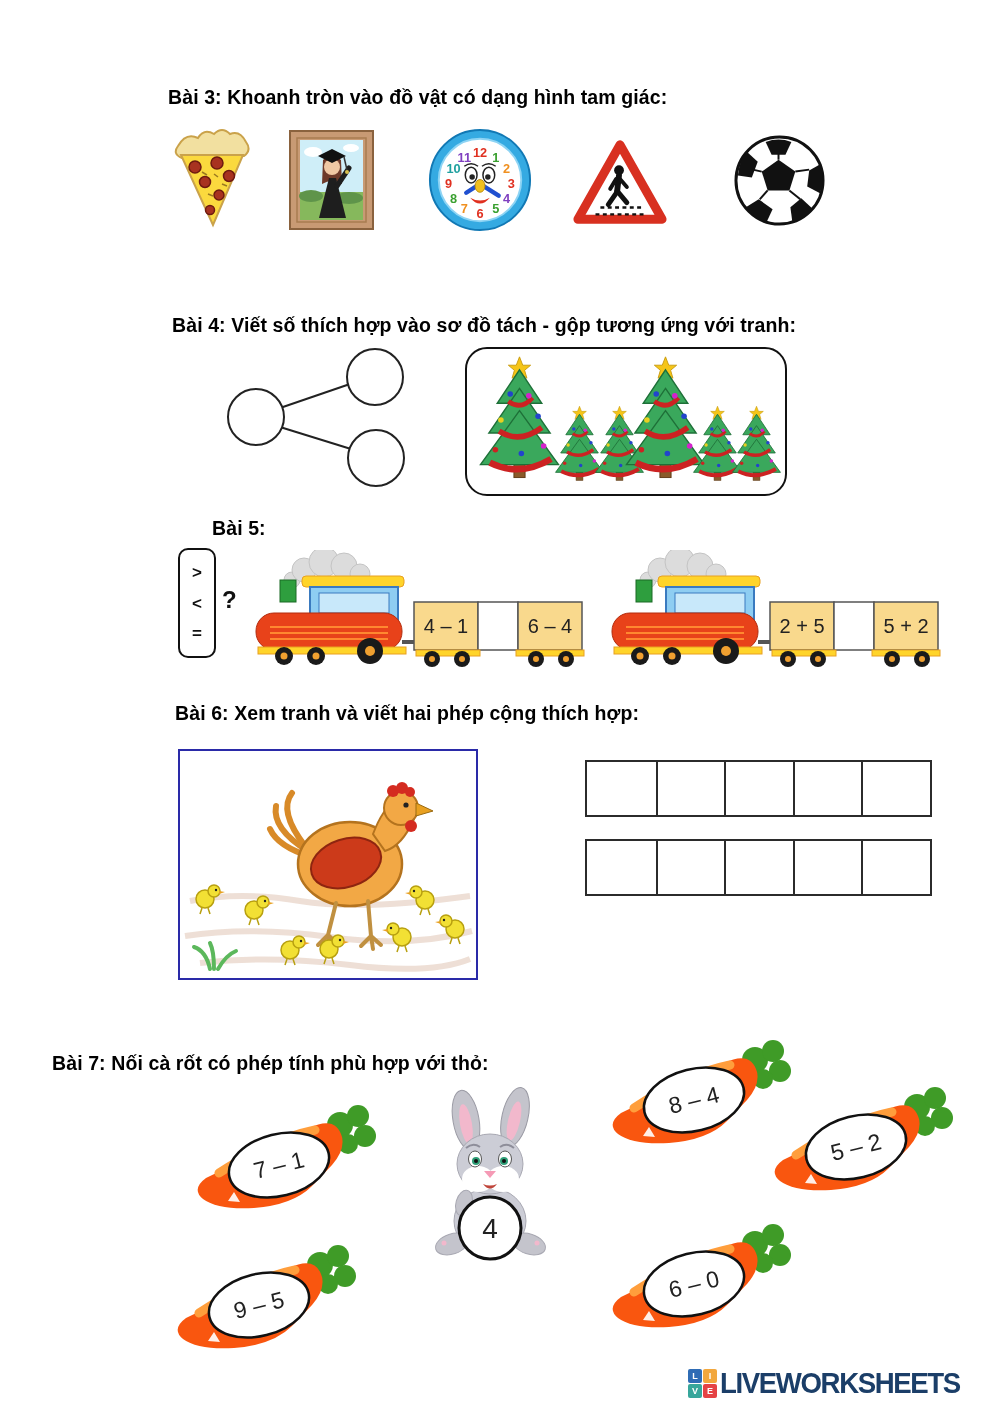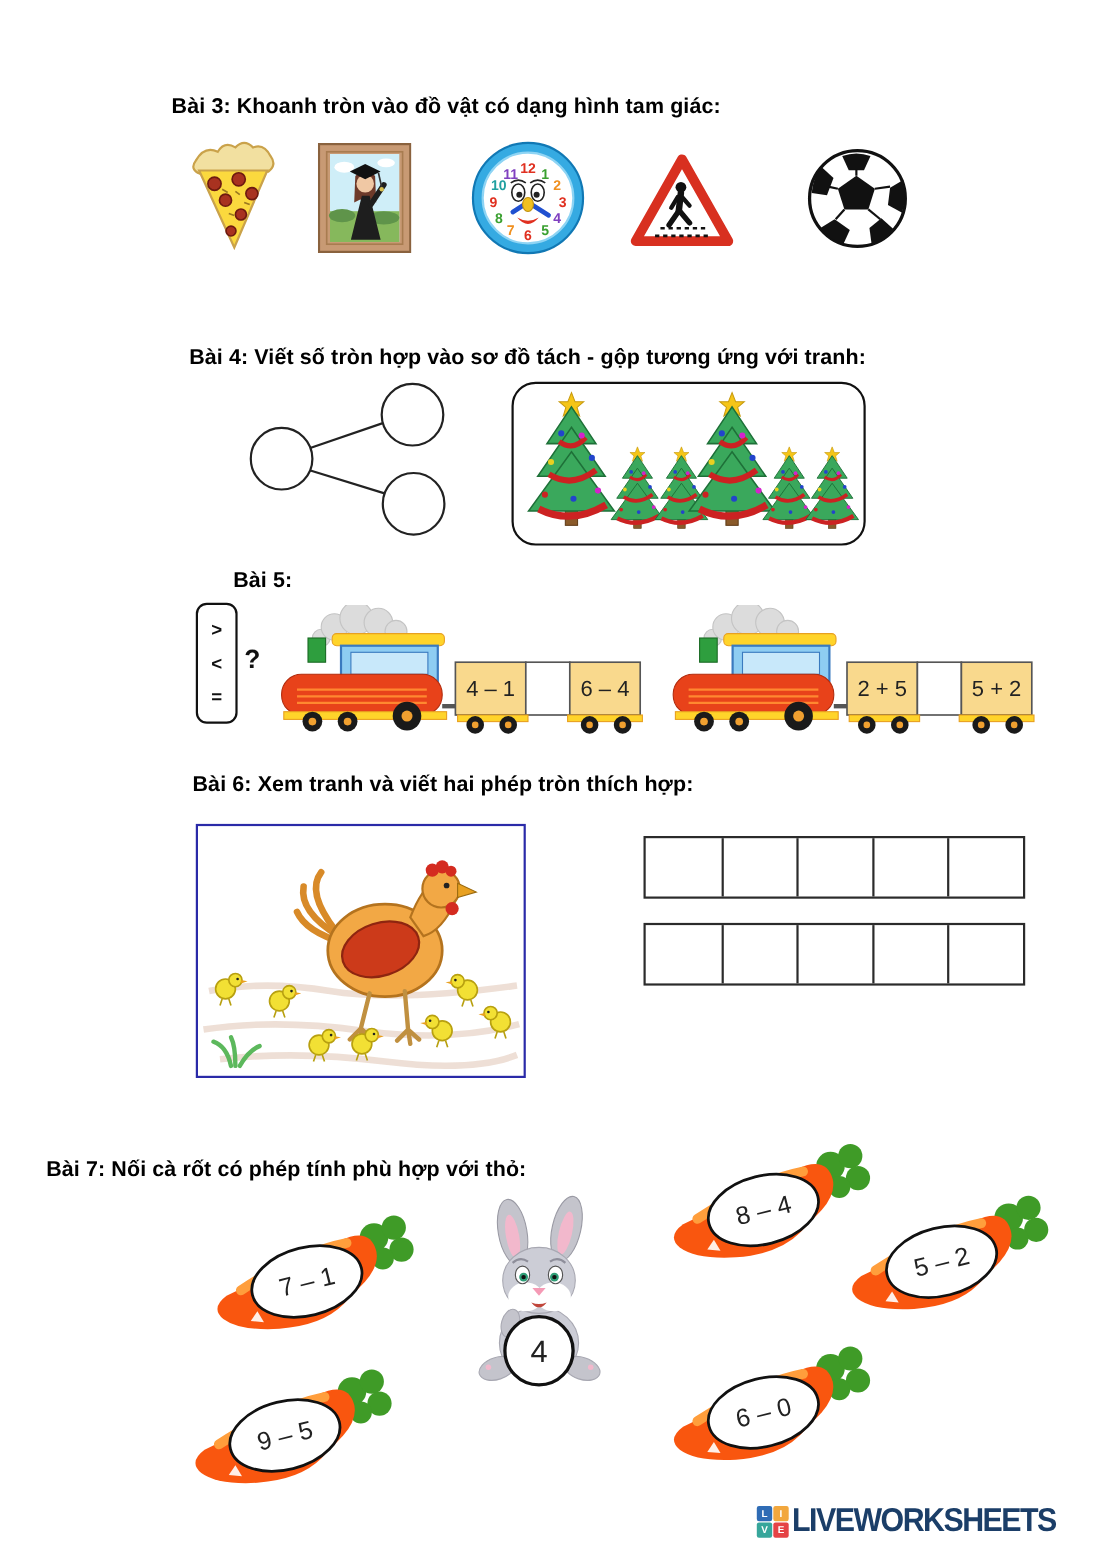--- a/index.html
+++ b/index.html
@@ -72,21 +72,21 @@
           <circle cx="155" cy="41" r="10" fill="#3f9b27"></circle>
         </g>
         <path d="M10,96 Q-2,86 13,75 L116,25 Q143,12 149,34 Q152,47 139,62 L119,83 Q100,102 61,105 Q25,107 10,96 Z" fill="#f9560f"></path>
         <path d="M26,70 Q78,36 122,27" stroke="#ff9e3c" stroke-width="9" fill="none" stroke-linecap="round"></path>
         <path d="M35,98 L41,89 L47,99 Z" fill="#fff" opacity="0.9"></path>
         <ellipse cx="86" cy="62" rx="51" ry="31" fill="#fff" stroke="#111" stroke-width="2.5" transform="rotate(-14 86 62)"></ellipse>
       </symbol>
     </defs>
   </svg>
 
-  <div class="abs ex-title" style="left:156px; top:86px;">Bài 3: Khoanh tròn vào đồ vật có dạng hình tam giác:</div>
+  <div class="abs ex-title" style="left:168px; top:86px;">Bài 3: Khoanh tròn vào đồ vật có dạng hình tam giác:</div>
 
   <svg class="abs" style="left:172px; top:126px;" width="80" height="102" viewBox="0 0 80 102">
     <path d="M6,20 Q14,6 26,12 Q32,2 42,8 Q50,0 58,8 Q68,4 74,16 Q80,24 72,30 L10,32 Q0,28 6,20 Z" fill="#f2e0a0" stroke="#caa24a" stroke-width="2"></path>
     <path d="M9,29 L71,29 L41,99 Z" fill="#fbd93e" stroke="#caa24a" stroke-width="2"></path>
     <g fill="#a83220" stroke="#6e1a10" stroke-width="1.5">
       <circle cx="23" cy="41" r="6"></circle>
         <circle cx="45" cy="37" r="6"></circle>
         <circle cx="57" cy="50" r="5.5"></circle>
       <circle cx="33" cy="56" r="5.5"></circle>
         <circle cx="47" cy="69" r="5"></circle>
@@ -169,21 +169,21 @@
     <path d="M5,42 Q6,28 14,18 L25,28 L19,44 Z" fill="#111"></path>
     <g stroke="#111" stroke-width="2">
       <path d="M46,26 L46,20"></path>
         <path d="M63,38 L77,36"></path>
         <path d="M57,57 L68,66"></path>
       <path d="M35,57 L27,66"></path>
         <path d="M29,38 L20,36"></path>
     </g>
   </svg>
 
-  <div class="abs ex-title" style="left:172px; top:314px;">Bài 4: Viết số tròn hợp vào sơ đồ tách - gộp tương ứng với tranh:</div>
+  <div class="abs ex-title" style="left:172px; top:314px;">Bài 4: Viết số thích hợp vào sơ đồ tách - gộp tương ứng với tranh:</div>
 
   <svg class="abs" style="left:200px; top:340px;" width="220" height="150" viewBox="0 0 220 150">
     <line x1="80" y1="68" x2="150" y2="44" stroke="#222" stroke-width="2"></line>
     <line x1="80" y1="87" x2="151" y2="109" stroke="#222" stroke-width="2"></line>
     <circle cx="56" cy="77" r="28" fill="#fff" stroke="#222" stroke-width="2"></circle>
     <circle cx="175" cy="37" r="28" fill="#fff" stroke="#222" stroke-width="2"></circle>
     <circle cx="176" cy="118" r="28" fill="#fff" stroke="#222" stroke-width="2"></circle>
   </svg>
 
   <div class="abs" style="left:465px; top:347px; width:322px; height:149px; border:2.5px solid #111; border-radius:22px; background:#fff;">
@@ -293,21 +293,21 @@
         <circle cx="212" cy="109" r="3" fill="#f0a030"></circle>
       <circle cx="286" cy="109" r="8" fill="#1a1a1a"></circle>
         <circle cx="286" cy="109" r="3" fill="#f0a030"></circle>
       <circle cx="316" cy="109" r="8" fill="#1a1a1a"></circle>
         <circle cx="316" cy="109" r="3" fill="#f0a030"></circle>
       <text x="196" y="83" class="train-text">2 + 5</text>
       <text x="300" y="83" class="train-text">5 + 2</text>
     </g>
   </svg>
 
-  <div class="abs ex-title" style="left:175px; top:702px;">Bài 6: Xem tranh và viết hai phép tròn thích hợp:</div>
+  <div class="abs ex-title" style="left:175px; top:702px;">Bài 6: Xem tranh và viết hai phép cộng thích hợp:</div>
 
   <div class="abs hen-frame" style="left:178px; top:749px; width:300px; height:231px;">
     <svg width="296" height="227" viewBox="0 0 296 227">
       <g stroke="#ead8cc" stroke-width="6" fill="none" opacity="0.8">
         <path d="M10,150 Q60,140 120,150 T290,145"></path>
         <path d="M5,185 Q70,175 150,186 T292,180"></path>
         <path d="M20,212 Q90,204 170,214 T290,208"></path>
       </g>
 
       <g stroke="#d88a28" stroke-width="6" fill="none" stroke-linecap="round">
@@ -400,21 +400,21 @@
     <div class="answer-cell"></div>
   </div>
   <div class="abs answer-row" style="left:585px; top:839px;">
     <div class="answer-cell"></div>
     <div class="answer-cell"></div>
     <div class="answer-cell"></div>
     <div class="answer-cell"></div>
     <div class="answer-cell"></div>
   </div>
 
-  <div class="abs ex-title" style="left:42px; top:1052px;text-align:center;">Bài 7: Nối cà rốt có phép tính phù hợp với thỏ:</div>
+  <div class="abs ex-title" style="left:52px; top:1052px;text-align:center;">Bài 7: Nối cà rốt có phép tính phù hợp với thỏ:</div>
 
   <svg class="abs" style="left:608px; top:1038px;" width="185" height="118" viewBox="0 0 185 118">
     <use href="#sym-carrot"></use>
     <text x="86" y="70" class="carrot-text" transform="rotate(-14 86 62)">8 – 4</text>
   </svg>
 
   <svg class="abs" style="left:770px; top:1085px;" width="185" height="118" viewBox="0 0 185 118">
     <use href="#sym-carrot"></use>
     <text x="86" y="70" class="carrot-text" transform="rotate(-14 86 62)">5 – 2</text>
   </svg>

